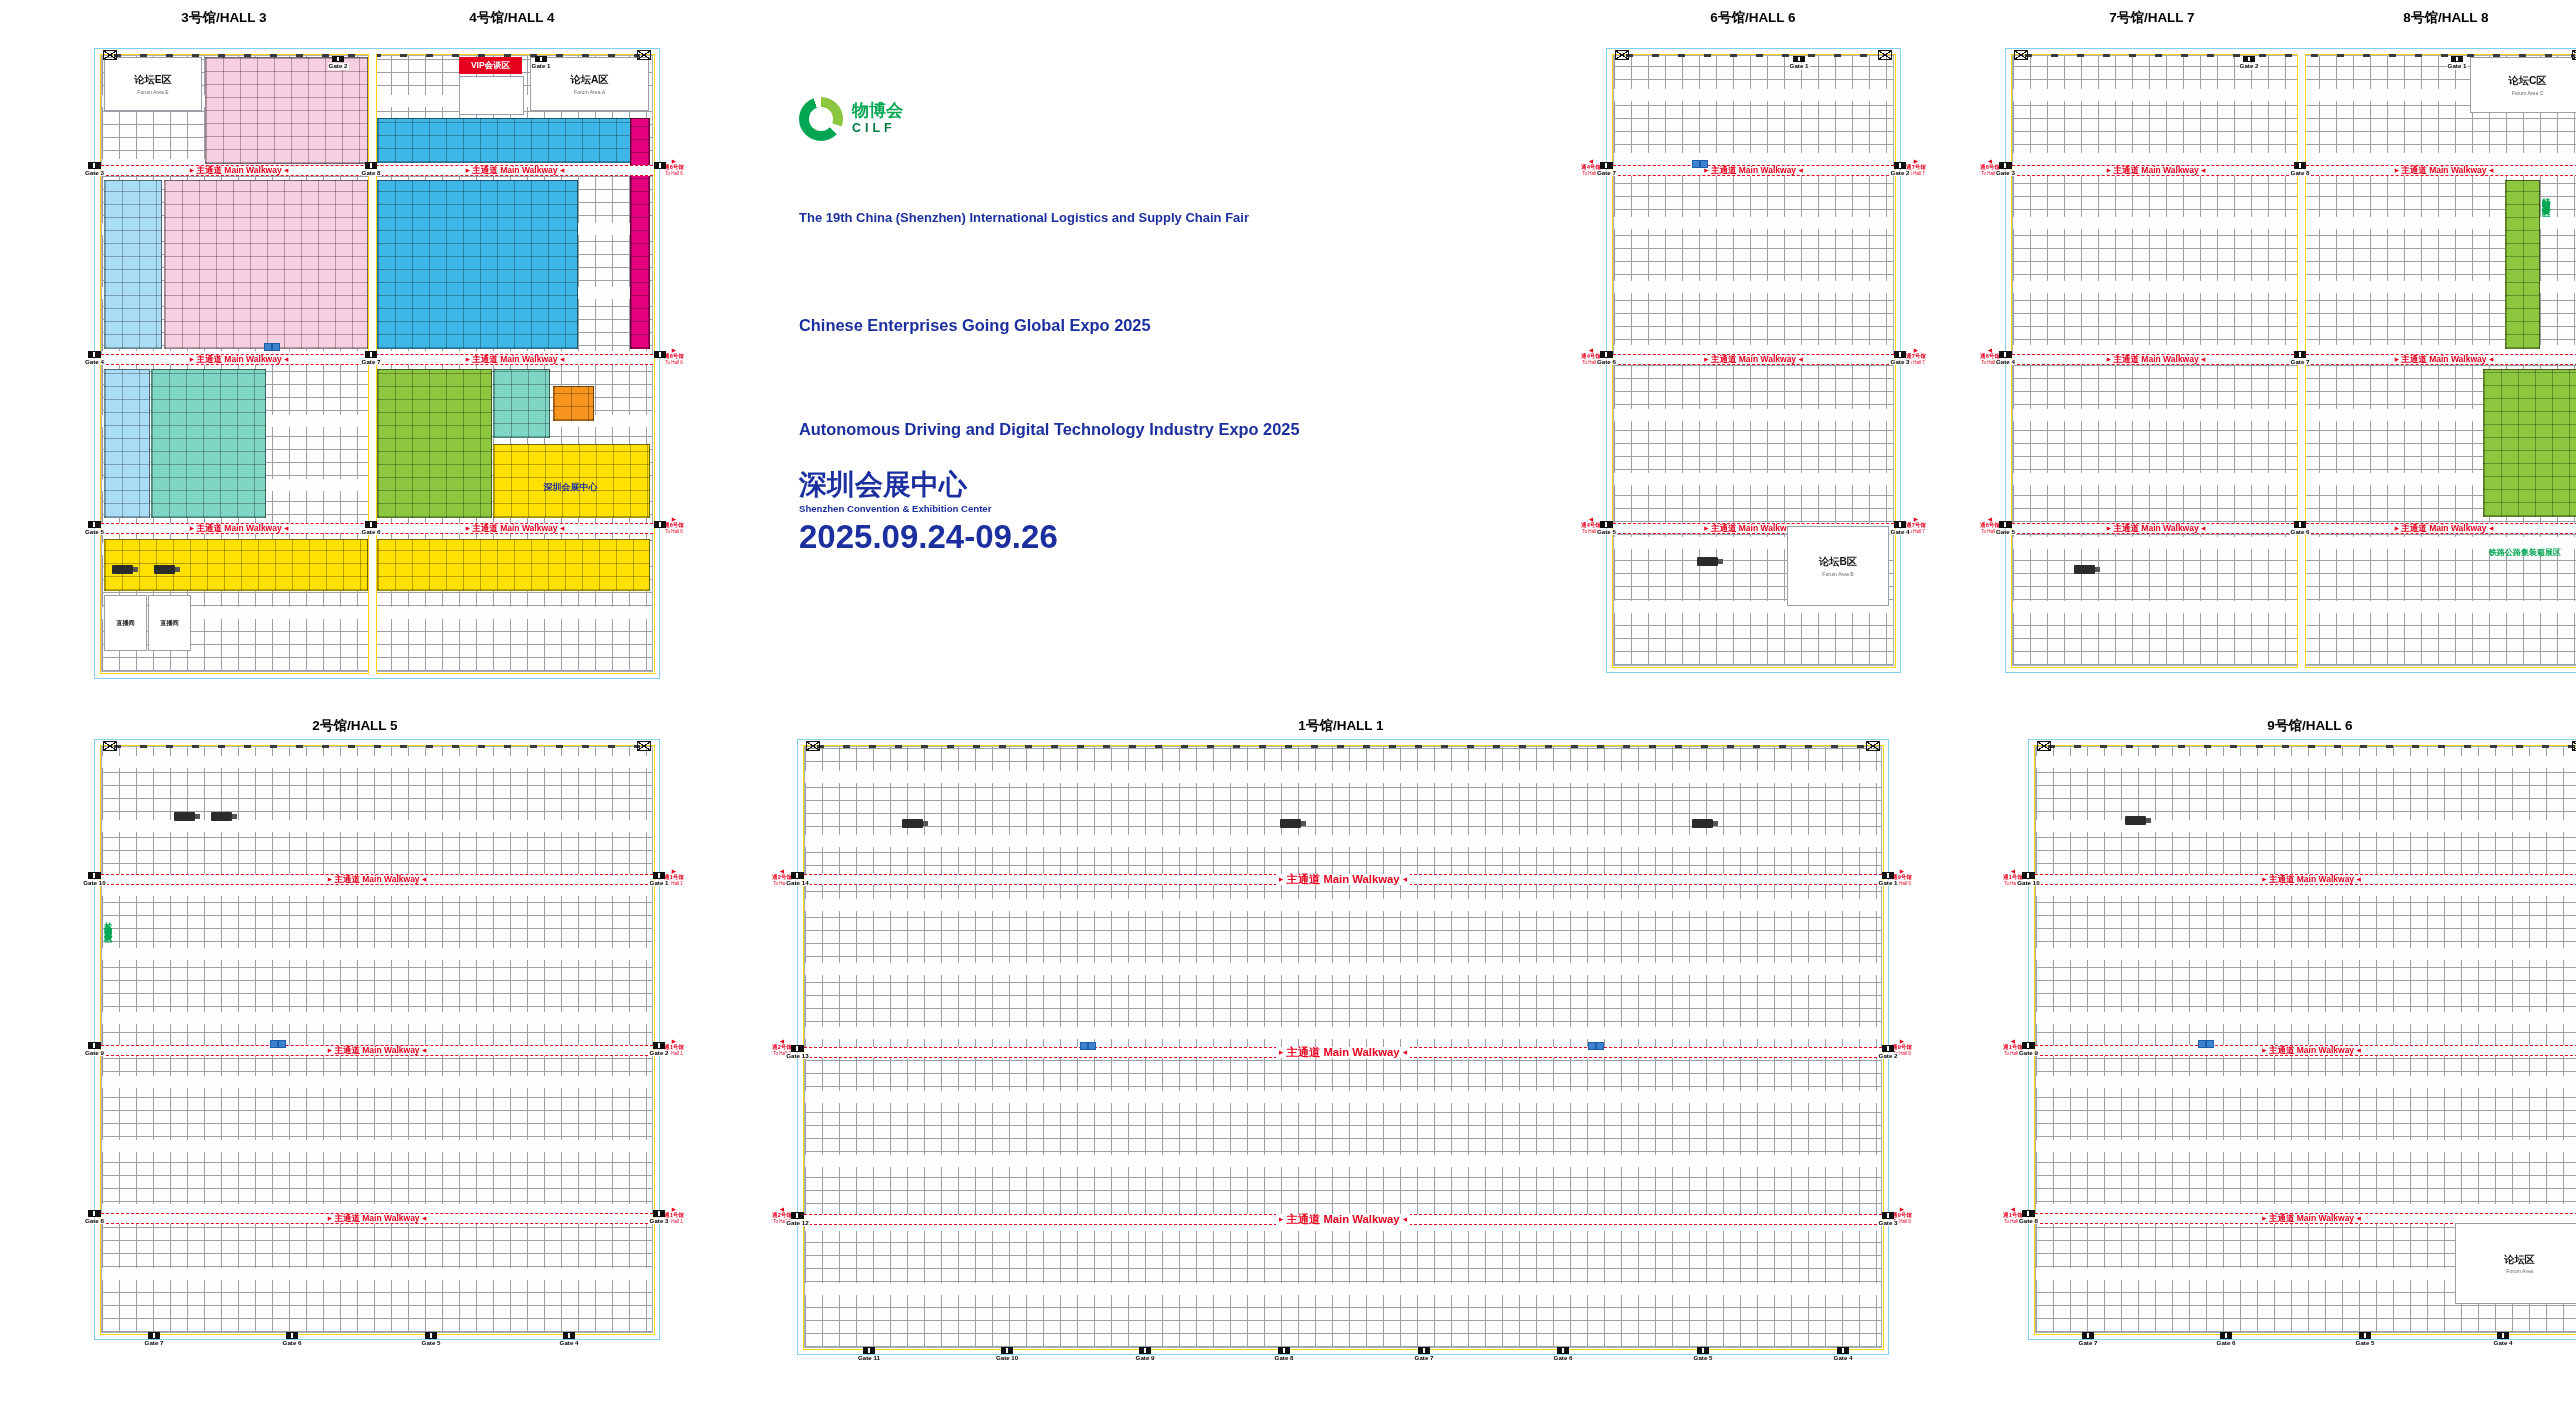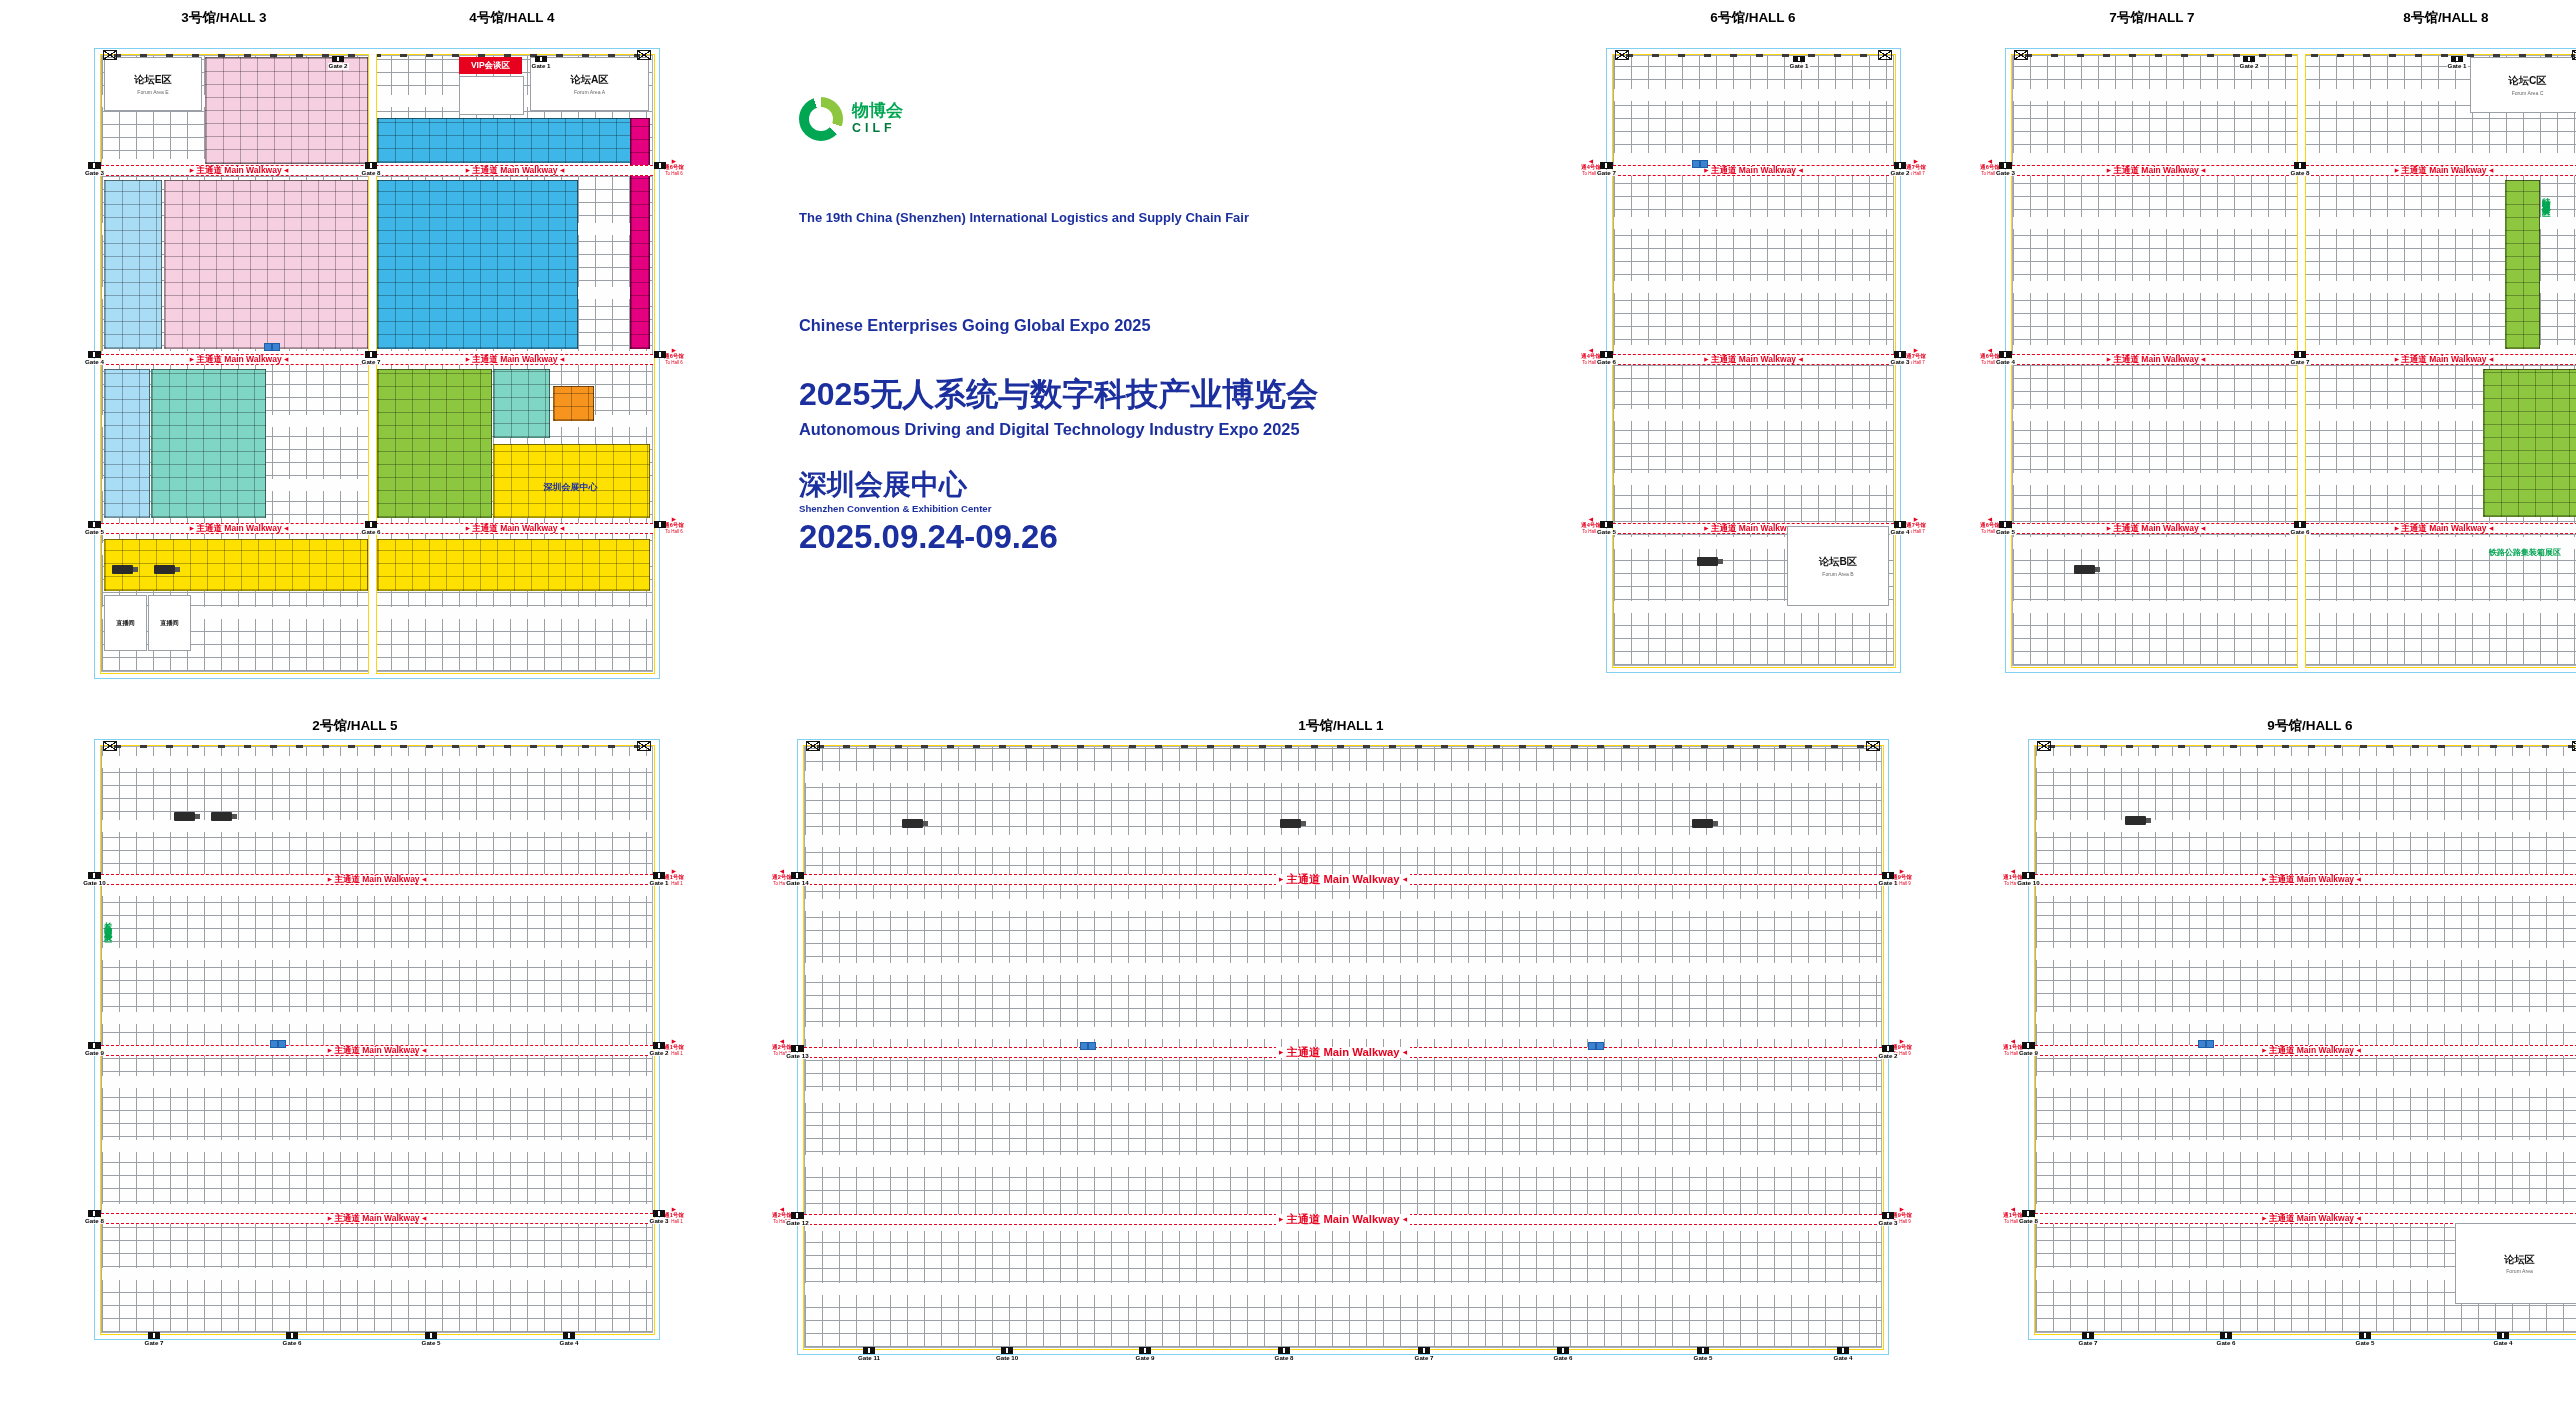--- a/index.html
+++ b/index.html
@@ -661,20 +661,19 @@
 
   <div class="logo-row">
     <div class="logo-swirl"></div>
     <div>
       <div class="logo-cn">物博会</div>
       <div class="logo-en">CILF</div>
     </div>
   </div>
   <div class="tline" style="top:210px;font-size:13px">The 19th China (Shenzhen) International Logistics and Supply Chain Fair</div>
   <div class="tline" style="top:316px;font-size:16.4px">Chinese Enterprises Going Global Expo 2025</div>
-  <div class="tline" style="top:373px;font-size:32px">2025无人系统与数字科技产业博览会</div>
   <div class="tline" style="top:420px;font-size:16.4px">Autonomous Driving and Digital Technology Industry Expo 2025</div>
   <div class="tline" style="top:466px;font-size:28px">深圳会展中心</div>
   <div class="tline" style="top:503px;font-size:9.6px">Shenzhen Convention &amp; Exhibition Center</div>
   <div class="tline" style="top:518px;font-size:33px">2025.09.24-09.26</div>
 
 </div>
 
 
 </body></html>

